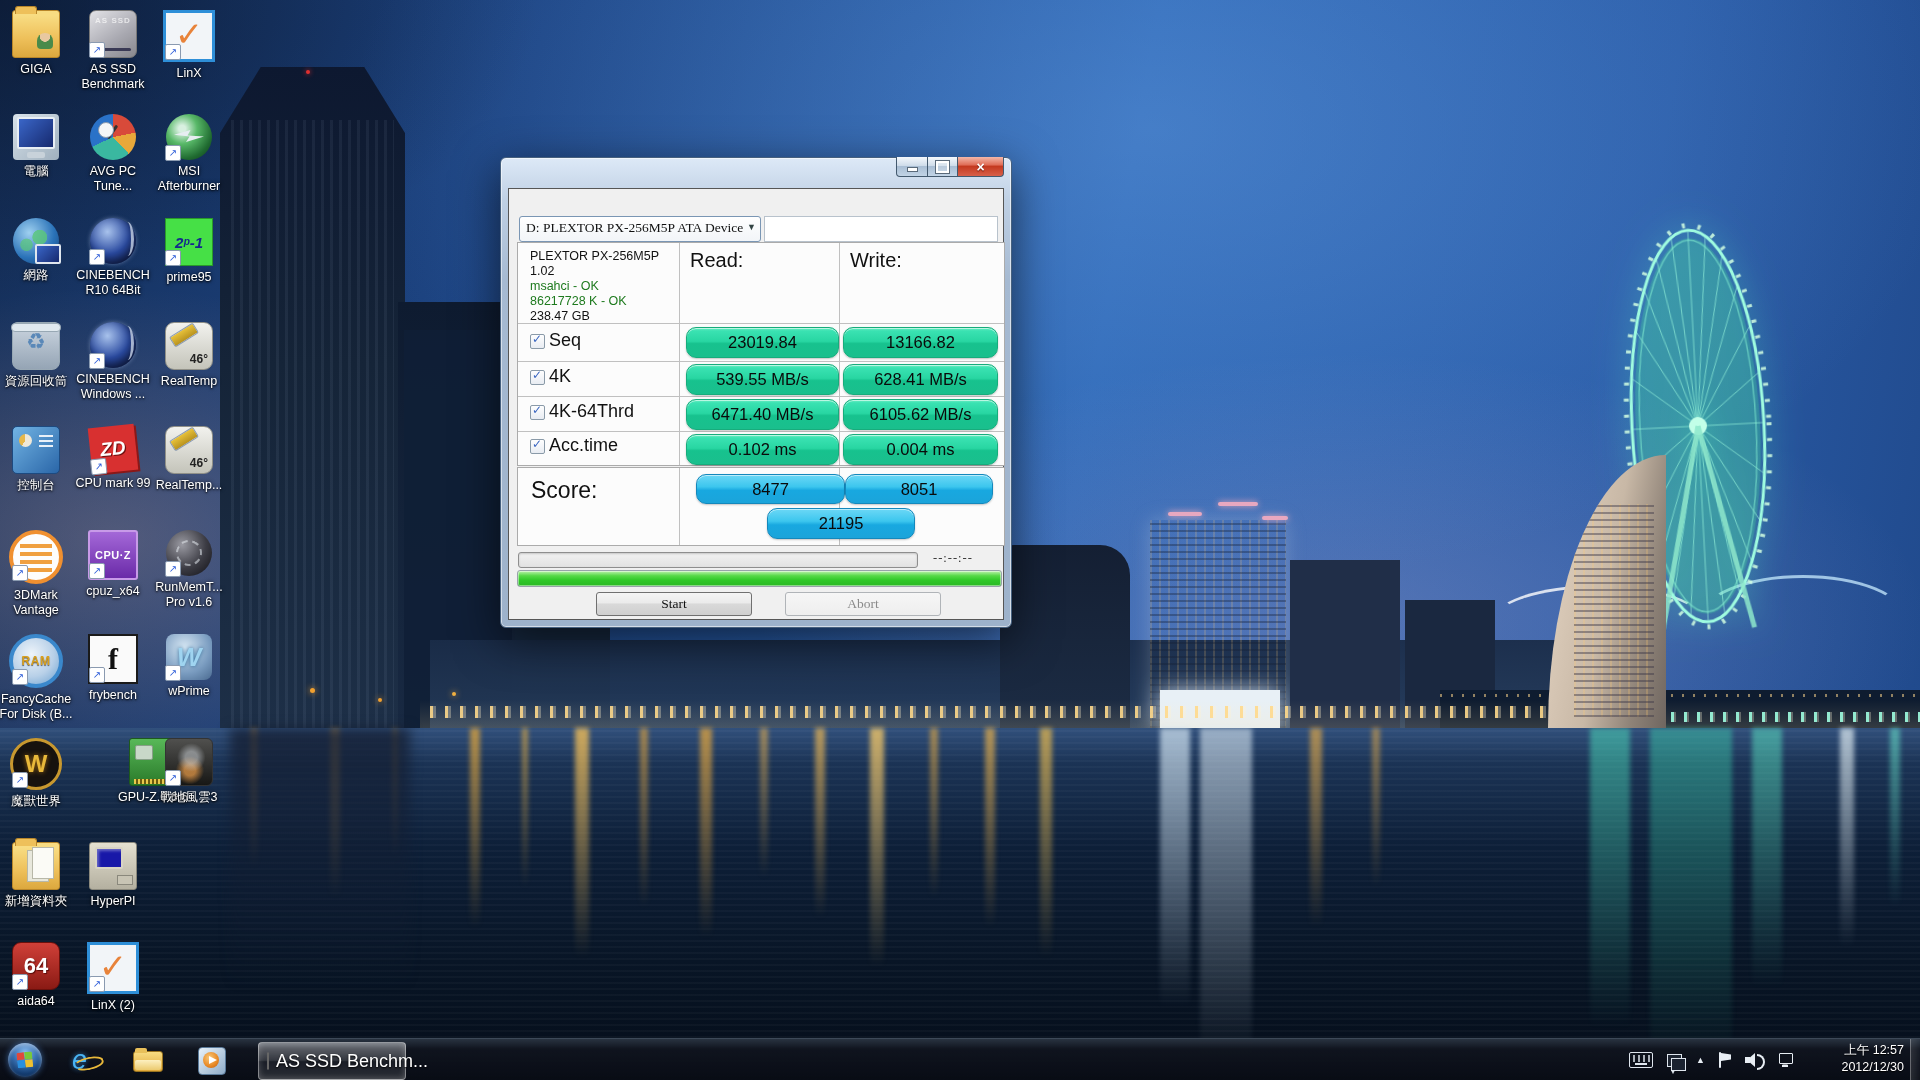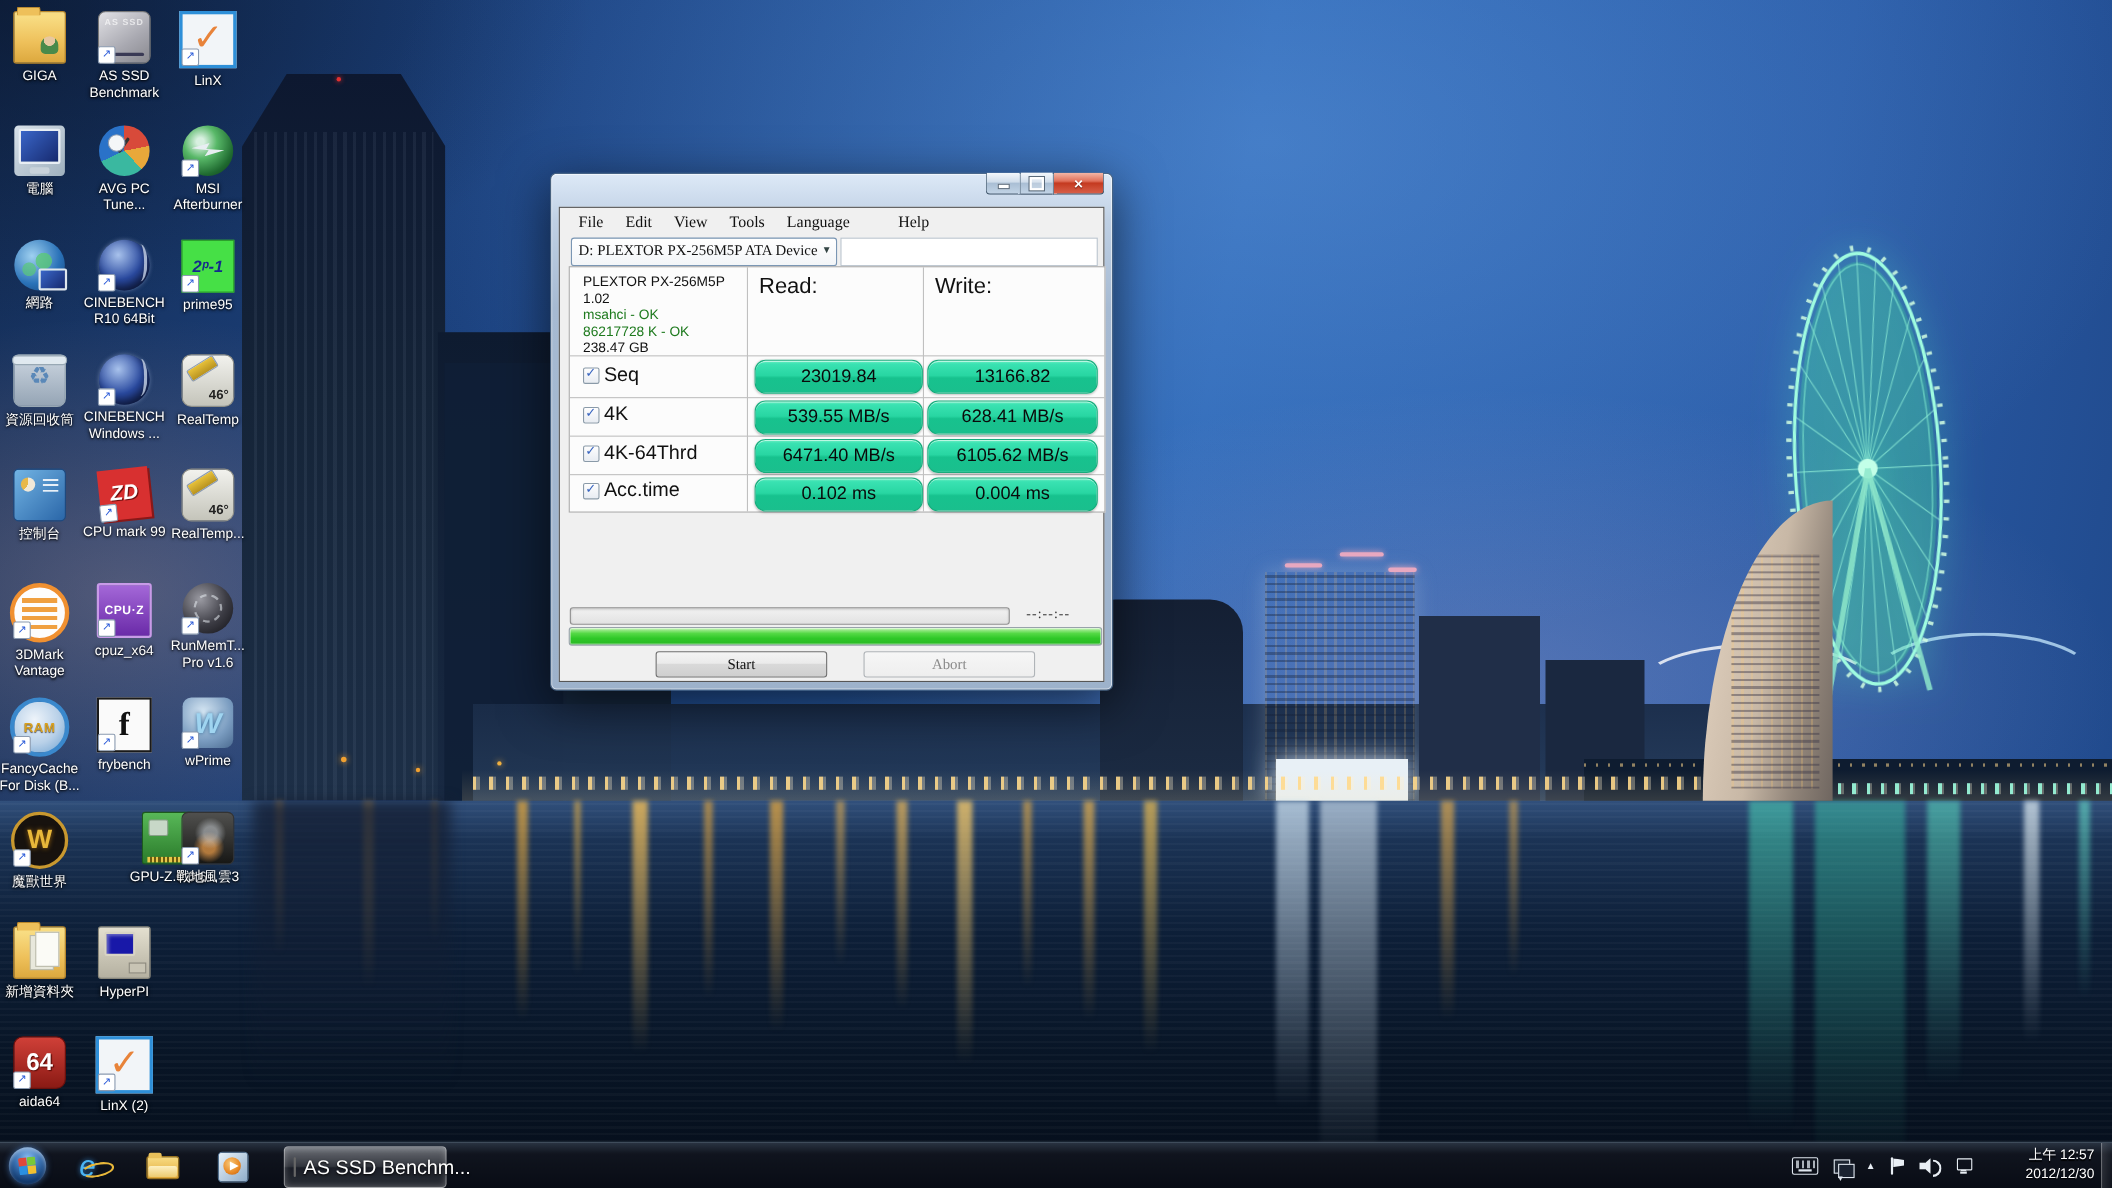--- a/index.html
+++ b/index.html
@@ -496,28 +496,20 @@
         <i></i>
       </div>
     <div class="cap max">
         <i></i>
       </div>
     <div class="cap close">
         <i>×</i>
       </div>
   </div>
   <div class="client">
-    <div class="menubar">
-      <span class="mitem">File</span>
-      <span class="mitem">Edit</span>
-      <span class="mitem">View</span>
-      <span class="mitem">Tools</span>
-      <span class="mitem">Language</span>
-      <span class="mitem">Help</span>
-    </div>
     <div class="combo">
       <span class="cval">D: PLEXTOR PX-256M5P ATA Device</span>
       <span class="carrow">▼</span>
     </div>
     <div class="tbox"></div>
 
     <div class="panel" style="left:8px;top:53px;width:486px;height:222px;">
       <div class="vline" style="left:161px;"></div>
       <div class="vline" style="left:321px;"></div>
       <div class="hline" style="top:80px;"></div>
@@ -548,20 +540,28 @@
       <div class="rowlbl" style="top:158px;">4K-64Thrd</div>
       <div class="pill pg" style="left:168px;top:156px;width:151px;">6471.40 MB/s</div>
       <div class="pill pg" style="left:325px;top:156px;width:153px;">6105.62 MB/s</div>
 
       <div class="cb" style="top:196px;"></div>
       <div class="rowlbl" style="top:192px;">Acc.time</div>
       <div class="pill pg" style="left:168px;top:191px;width:151px;">0.102 ms</div>
       <div class="pill pg" style="left:325px;top:191px;width:153px;">0.004 ms</div>
     </div>
 
+    <div class="panel" style="left:8px;top:278px;width:486px;height:77px;">
+      <div class="vline" style="left:161px;"></div>
+      <div class="vline" style="left:321px;"></div>
+      <div class="scorelbl">Score:</div>
+      <div class="pill pb" style="left:178px;top:6px;width:147px;height:28px;">8477</div>
+      <div class="pill pb" style="left:327px;top:6px;width:146px;height:28px;">8051</div>
+      <div class="pill pb" style="left:249px;top:40px;width:146px;height:29px;">21195</div>
+    </div>
 
     <div class="pbar"></div>
     <div class="ptime">--:--:--</div>
     <div class="gbar"></div>
     <div class="wbtn" style="left:87px;width:154px;">Start</div>
     <div class="wbtn disabled" style="left:276px;width:154px;">Abort</div>
   </div>
 </div>
 
 <div id="taskbar">

